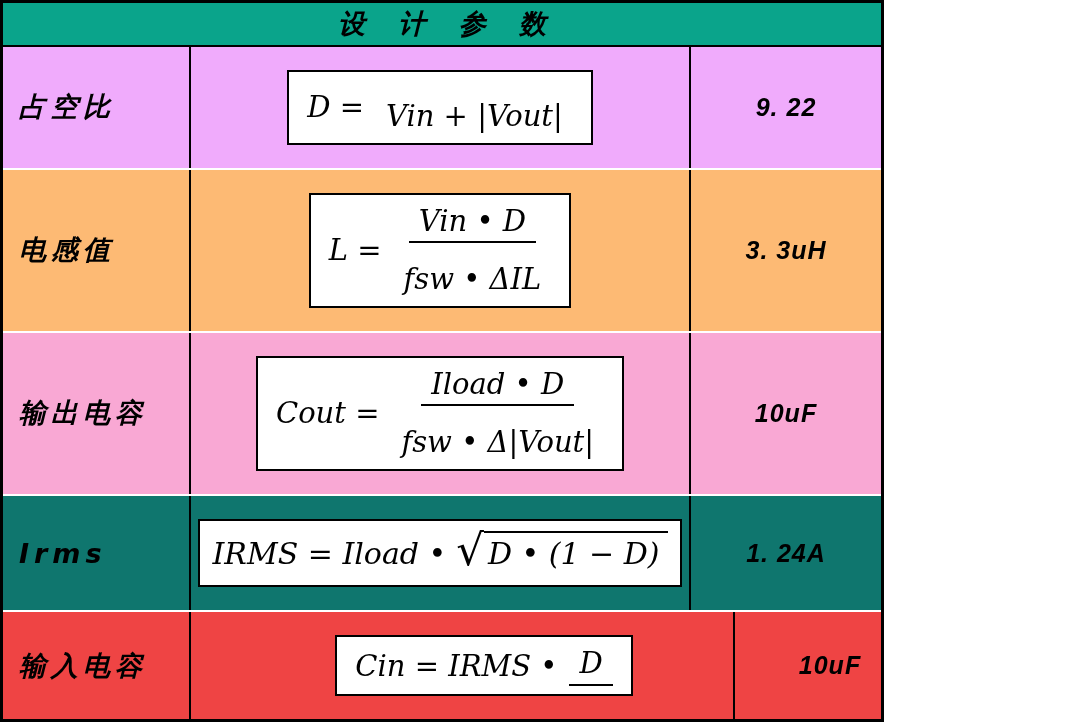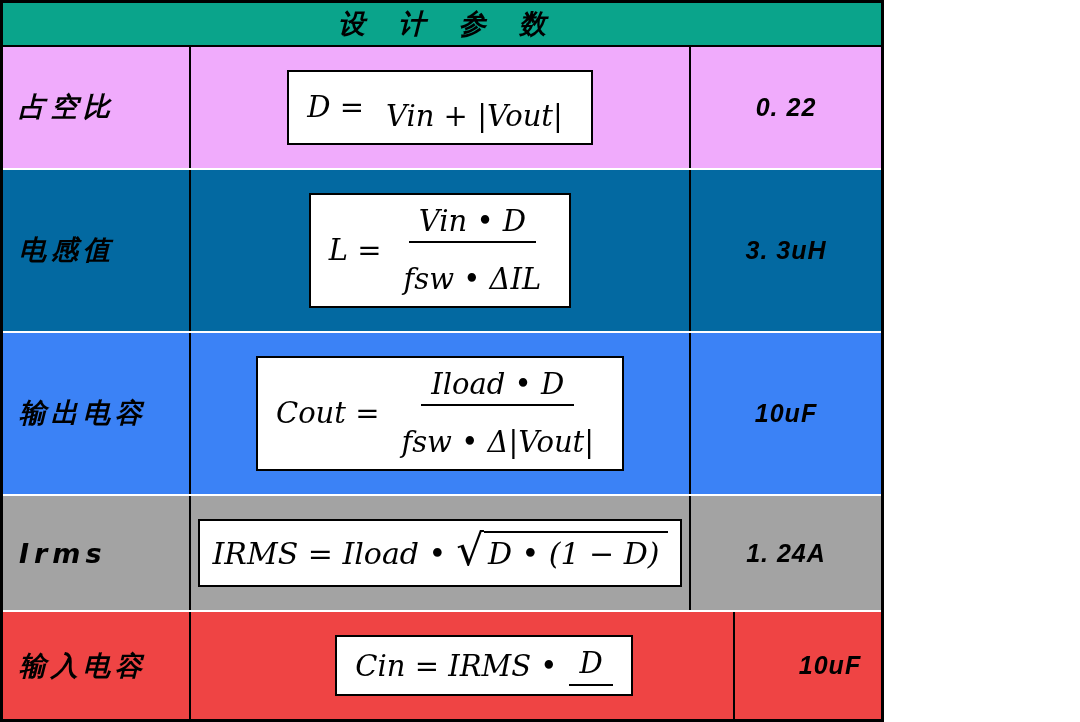--- a/index.html
+++ b/index.html
@@ -88,52 +88,52 @@
   <div class="row" style="background-color: #f0abfc;">
     <div class="cell-label">占空比</div>
     <div class="cell-formula">
       <div class="formula-box">
         <span>D =</span>
         <span class="frac">
           <span class="den">Vin + |Vout|</span>
         </span>
       </div>
     </div>
-    <div class="cell-value">0. 22</div>
+    <div class="cell-value">9. 22</div>
   </div>
 
-  <div class="row" style="background-color: #0369a1;">
+  <div class="row" style="background-color: #fdba74;">
     <div class="cell-label">电感值</div>
     <div class="cell-formula">
       <div class="formula-box">
         <span>L =</span>
         <span class="frac">
           <span class="num">Vin • D</span>
           <span class="den">fsw • ΔIL</span>
         </span>
       </div>
     </div>
     <div class="cell-value">3. 3uH</div>
   </div>
 
-  <div class="row" style="background-color: #3b82f6;">
+  <div class="row" style="background-color: #f9a8d4;">
     <div class="cell-label">输出电容</div>
     <div class="cell-formula">
       <div class="formula-box">
         <span>Cout =</span>
         <span class="frac">
           <span class="num">Iload • D</span>
           <span class="den">fsw • Δ|Vout|</span>
         </span>
       </div>
     </div>
     <div class="cell-value">10uF</div>
   </div>
 
-  <div class="row" style="background-color: #a3a3a3;">
+  <div class="row" style="background-color: #0f766e;">
     <div class="cell-label">Irms</div>
     <div class="cell-formula">
       <div class="formula-box compact">
         <span>IRMS = Iload •</span>
         <span class="sqrt">
           <span class="radical">√</span>
           <span class="radicand">D • (1 − D)</span>
         </span>
       </div>
     </div>

